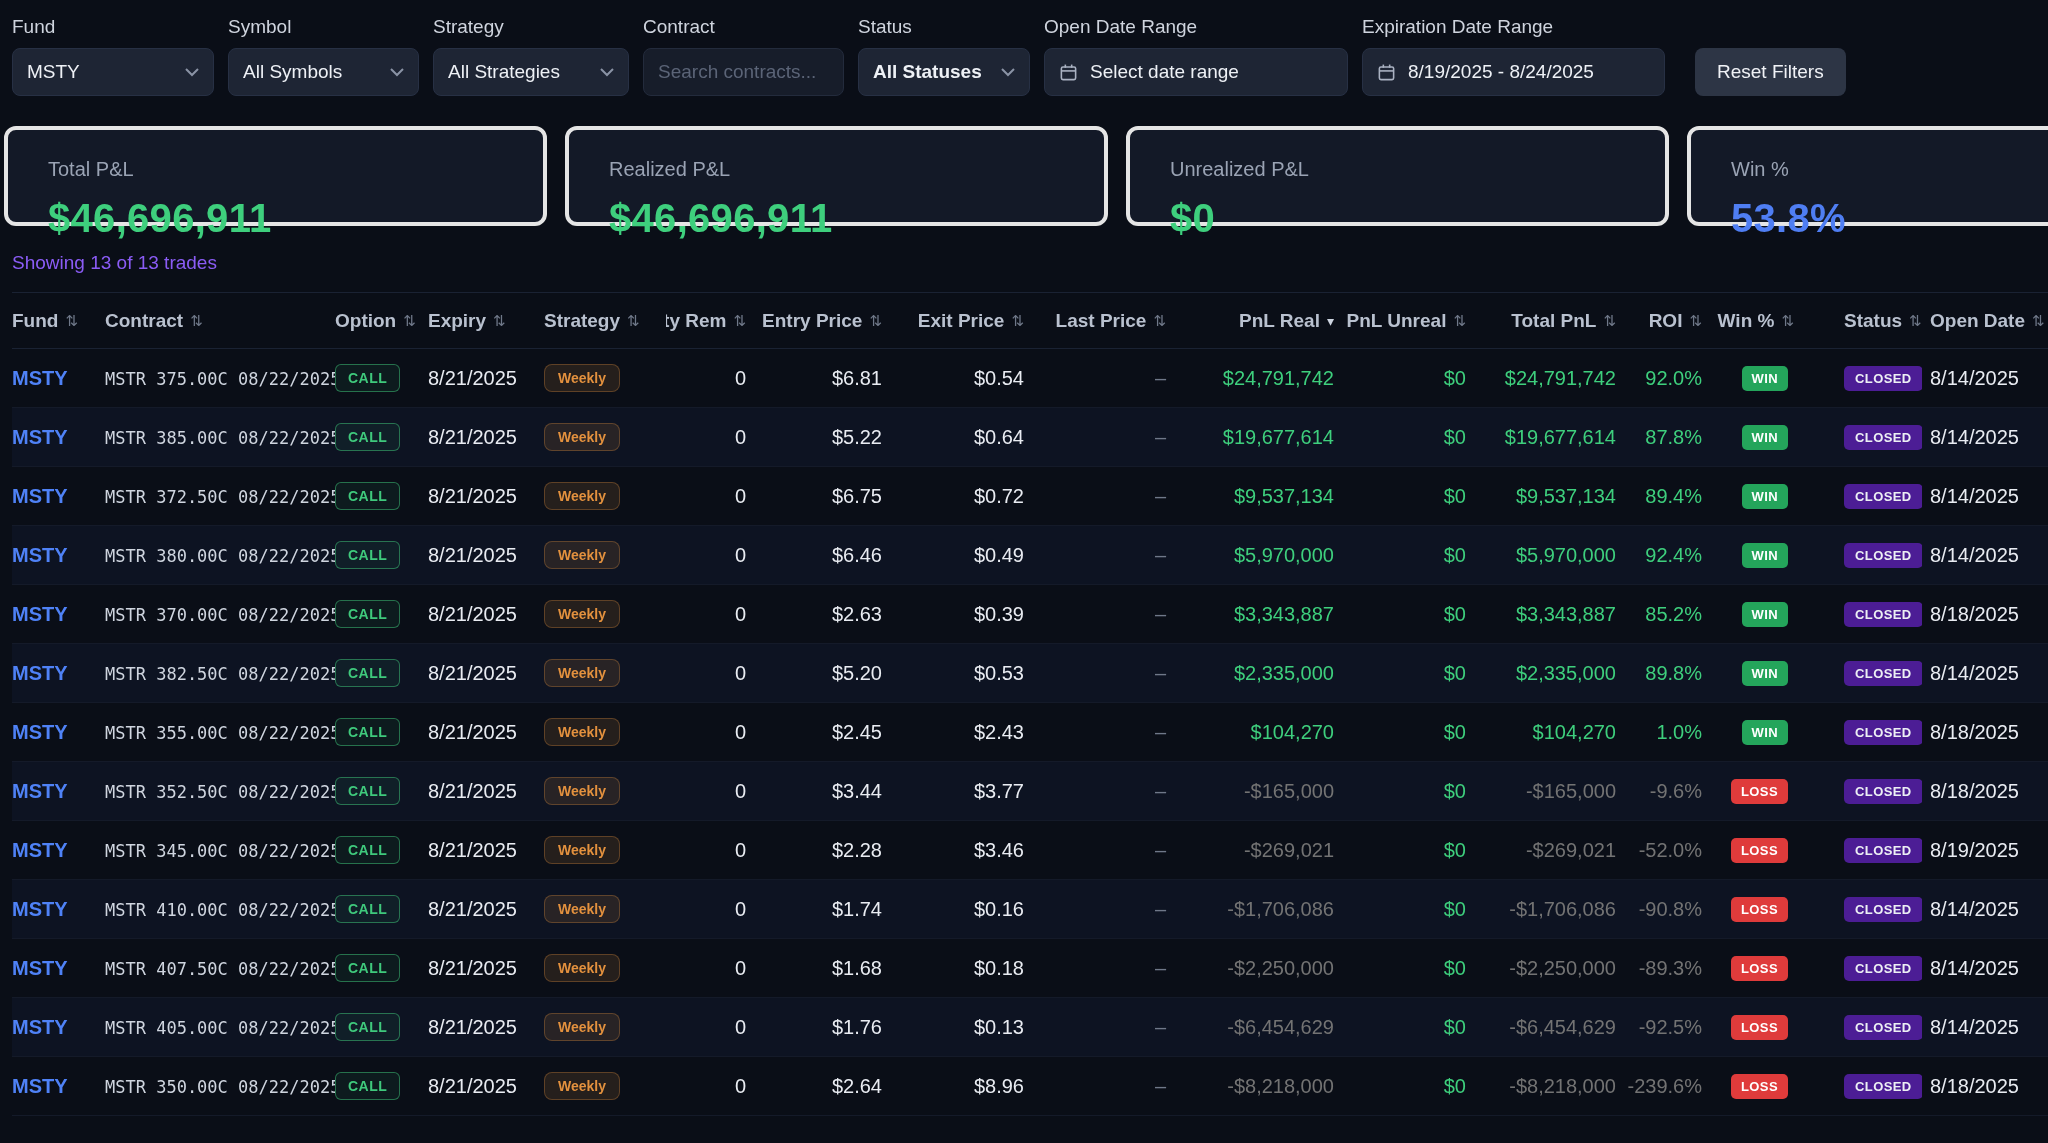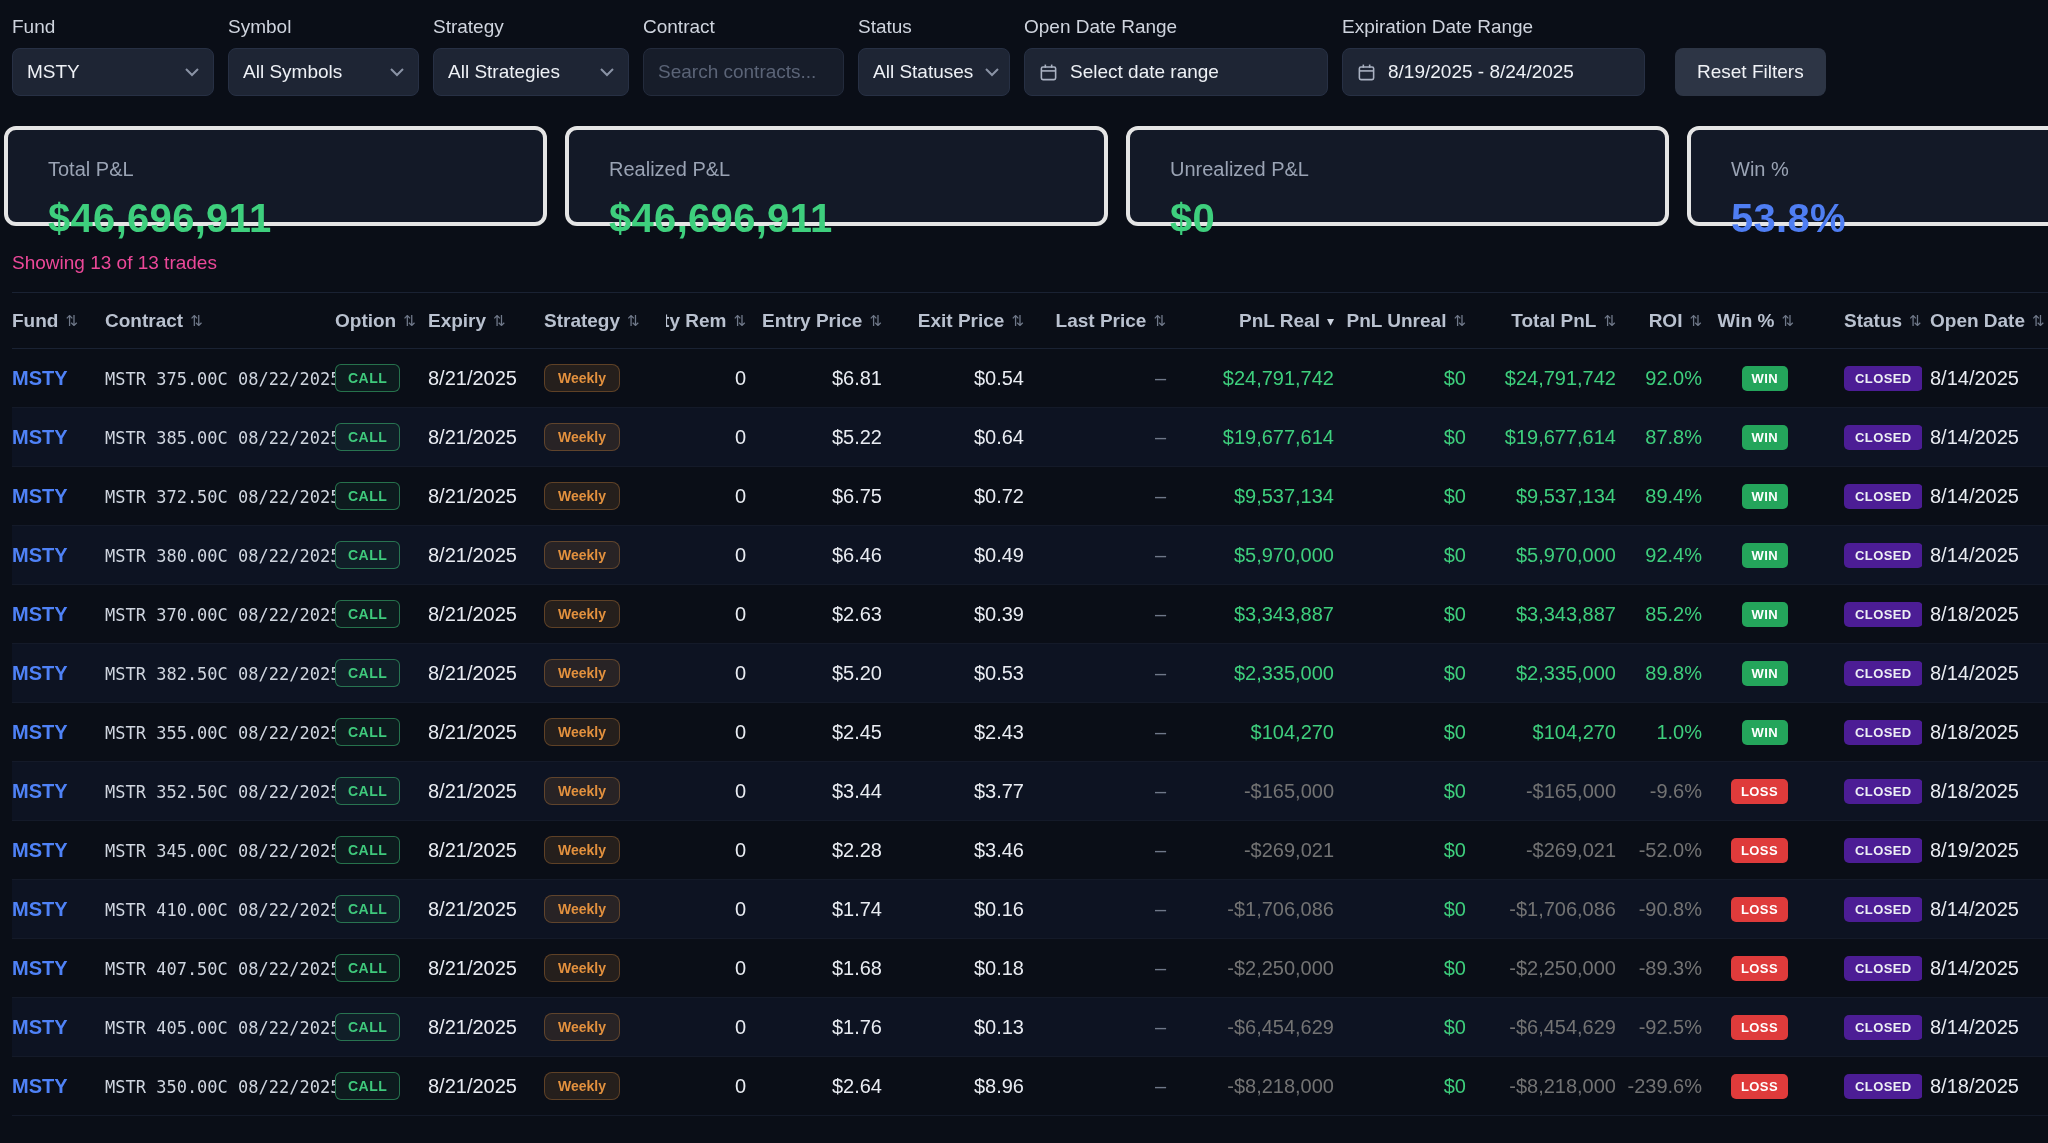--- a/index.html
+++ b/index.html
@@ -18,21 +18,21 @@
   .fgroup { display:flex; flex-direction:column; gap:10px; }
   .flabel { font-size:19px; color:#cfd4de; }
   .control {
     height:48px; background:#1e2534; border:1px solid #273044;
     border-radius:8px; display:flex; align-items:center; gap:12px;
     padding:0 14px; font-size:19px; color:#eef1f6; cursor:pointer;
     white-space:nowrap;
   }
   .select { justify-content:space-between; }
   .w-fund { width:202px; } .w-symbol { width:191px; } .w-strategy { width:196px;gap:11px; }
-  .w-contract { width:201px; } .w-status { width:152px; }
+  .w-contract { width:201px; } .w-status { width:172px;font-weight:bold; }
   .w-opendate { width:304px; } .w-expdate { width:303px; }
   input.control { background:#171d2a; border:1px solid #232b3c; color:#eef1f6; outline:none; cursor:text; }
   input.control::placeholder { color:#5b6477; }
   .reset-btn {
     height:48px; background:#2d3545; border:none; border-radius:8px;
     color:#f0f2f6; font-size:19px; padding:0 22px; cursor:pointer;
     font-family:"Liberation Sans", sans-serif;
     margin-left:16px;
   }
   .chev { flex:0 0 auto; }
@@ -46,21 +46,21 @@
   .card {
     background:#131927; border:4px solid #e5e5e5; border-radius:12px;
     padding:28px 40px; height:100px;
   }
   .card-label { font-size:20px; color:#9aa3b4; }
   .card-value { font-size:40px; font-weight:700; margin-top:15px; letter-spacing:.3px; }
   .val-green { color:#3ecf7d; }
   .val-blue  { color:#4f7ef3; }
 
   
-  .summary { padding:26px 0 0 12px; font-size:19px; color:#ec4899; }
+  .summary { padding:26px 0 0 12px; font-size:19px; color:#8b5cf6; }
 
   
   .table { margin-top:18px; padding-left:12px; width:2052px; }
   .thead, .tr {
     display:grid;
     grid-template-columns:93px 230px 93px 116px 122px 80px 142px 142px 142px 162px 132px 150px 96px 92px 118px 130px;
     align-items:center;
   }
   .thead {
     height:57px; border-top:1px solid #1a2233; border-bottom:1px solid #1a2233;

